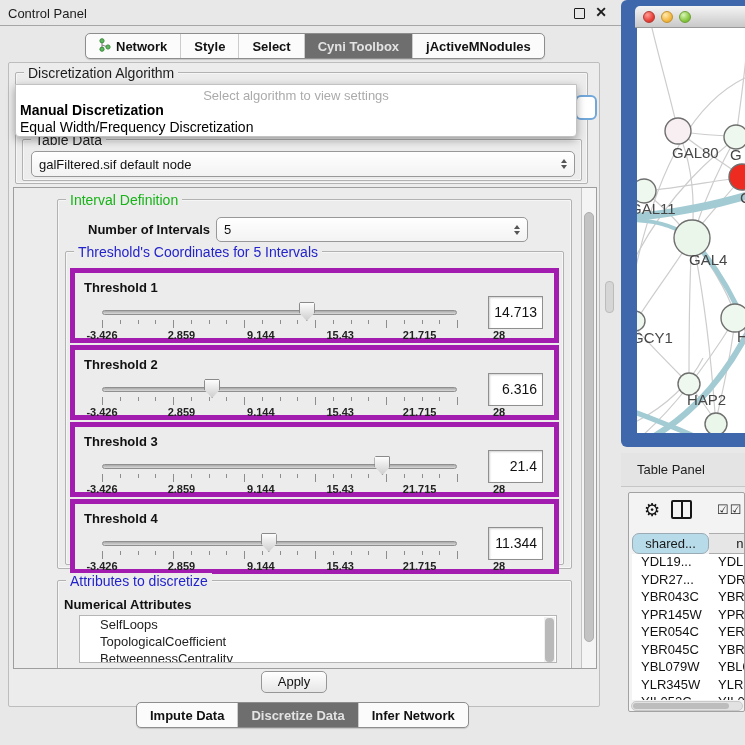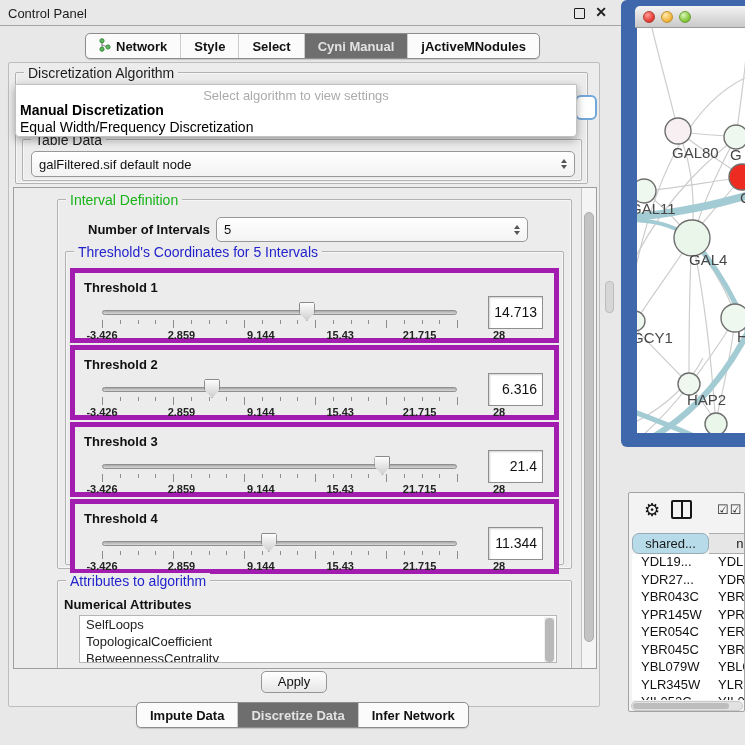--- a/index.html
+++ b/index.html
@@ -65,21 +65,21 @@
   .ticks { position:absolute; left:27px; top:47px; width:355px; height:9px; }
   .ticks span { position:absolute; width:1px; background:#8d8d8d; top:0; }
   .ticks span.minor { height:4px; }
   .ticks span.major { height:8px; }
   .tick-labels { position:absolute; left:27px; top:56px; width:397px; height:12px; }
   .tick-labels span { position:absolute; transform:translateX(-50%); font-size:11px; font-weight:bold; color:#222; white-space:nowrap; }
   .tvalue { position:absolute; right:11px; top:23px; width:55px; height:33px; background:#fff; border:1px solid #8f8f8f; box-shadow:inset 1px 1px 2px rgba(0,0,0,.18); font-size:14px; color:#111; text-align:right; line-height:31px; padding-right:5px; }
 
   .attr-group { left:43px; top:392px; width:515px; height:120px; }
   .attr-bold { position:absolute; left:6px; top:16px; font-size:13px; font-weight:bold; color:#111; }
-  .attr-list { position:absolute; left:21px; top:34px; width:478px; height:48px; background:#fff; border:1px solid #b5b5b5; overflow:hidden; }
+  .attr-list { position:absolute; left:21px; top:34px; width:478px; height:48px; background:#fff; border:1px solid #b5b5b5; overflow:hidden;padding-left:14px; }
   .attr-item { font-size:13px; color:#222; padding:1px 0 1px 6px; white-space:nowrap; }
   .list-scrollbar { position:absolute; right:1px; top:1px; width:11px; height:46px; background:#f1f1f1; }
   .list-scrollbar .thumb-l { position:absolute; left:1px; top:1px; width:9px; height:44px; background:#b9b9b9; border-radius:4px; }
 
   .apply-btn { position:absolute; left:252px; top:608px; width:66px; height:22px; background:linear-gradient(#ffffff,#e6e6e6); border:1px solid #969696; border-radius:5px; font-size:13px; color:#111; text-align:center; line-height:20px; }
 
   
   .splitter-handle { position:absolute; left:605px; top:281px; width:9px; height:32px; background:#d6d6d6; border:1px solid #bcbcbc; border-radius:4px; }
 
   
@@ -134,21 +134,21 @@
             </svg></span>
           <span>Network</span>
         </div>
         <div class="seg">
           <span>Style</span>
         </div>
         <div class="seg">
           <span>Select</span>
         </div>
         <div class="seg sel">
-          <span>Cyni Manual</span>
+          <span>Cyni Toolbox</span>
         </div>
         <div class="seg">
           <span>jActiveMNodules</span>
         </div>
       </div>
 
     <div class="cp-body">
       <div class="group algo-panel">
         <span class="group-label dark">Discretization Algorithm</span>
         <div class="group table-data-group">
@@ -325,21 +325,21 @@
                     <span style="left: 80%;">21.715</span>
                     <span style="left: 100%;">28</span>
                   </div>
                   <div class="tvalue">11.344</div>
                 </div>
               </div>
           </div>
         </div>
 
         <div class="group attr-group">
-          <span class="group-label blue">Attributes to algorithm</span>
+          <span class="group-label blue">Attributes to discretize</span>
           <span class="attr-bold">Numerical Attributes</span>
           <div class="attr-list" id="attr-list">
             <div class="list-scrollbar">
                 <div class="thumb-l"></div>
               </div>
           <div class="attr-item">SelfLoops</div>
               <div class="attr-item">TopologicalCoefficient</div>
               <div class="attr-item">BetweennessCentrality</div>
             </div>
         </div>
@@ -422,20 +422,23 @@
         <text x="103" y="175" fill="#474747" font-size="15" font-family="&quot;Liberation Sans&quot;, sans-serif">C</text>
         <text x="-7" y="186" fill="#474747" font-size="15" font-family="&quot;Liberation Sans&quot;, sans-serif">GAL11</text>
         <text x="52" y="237" fill="#474747" font-size="15" font-family="&quot;Liberation Sans&quot;, sans-serif">GAL4</text>
         <text x="-5" y="315" fill="#474747" font-size="15" font-family="&quot;Liberation Sans&quot;, sans-serif">GCY1</text>
         <text x="100" y="314" fill="#474747" font-size="15" font-family="&quot;Liberation Sans&quot;, sans-serif">H</text>
         <text x="50" y="377" fill="#474747" font-size="15" font-family="&quot;Liberation Sans&quot;, sans-serif">HAP2</text>
       </svg>
   </section>
 
   <section id="table-panel">
+    <div class="tp-header">
+      <span class="tp-title">Table Panel</span>
+    </div>
     <div class="tp-body">
       <div class="tp-toolbar">
         <span class="gear-glyph">⚙</span>
         <span class="cols-icon"></span>
         <span class="check-icons">☑☑</span>
       </div>
       <div class="tp-head-row">
         <div class="tp-hcell c1">shared...</div>
         <div class="tp-hcell c2">na</div>
       </div>

